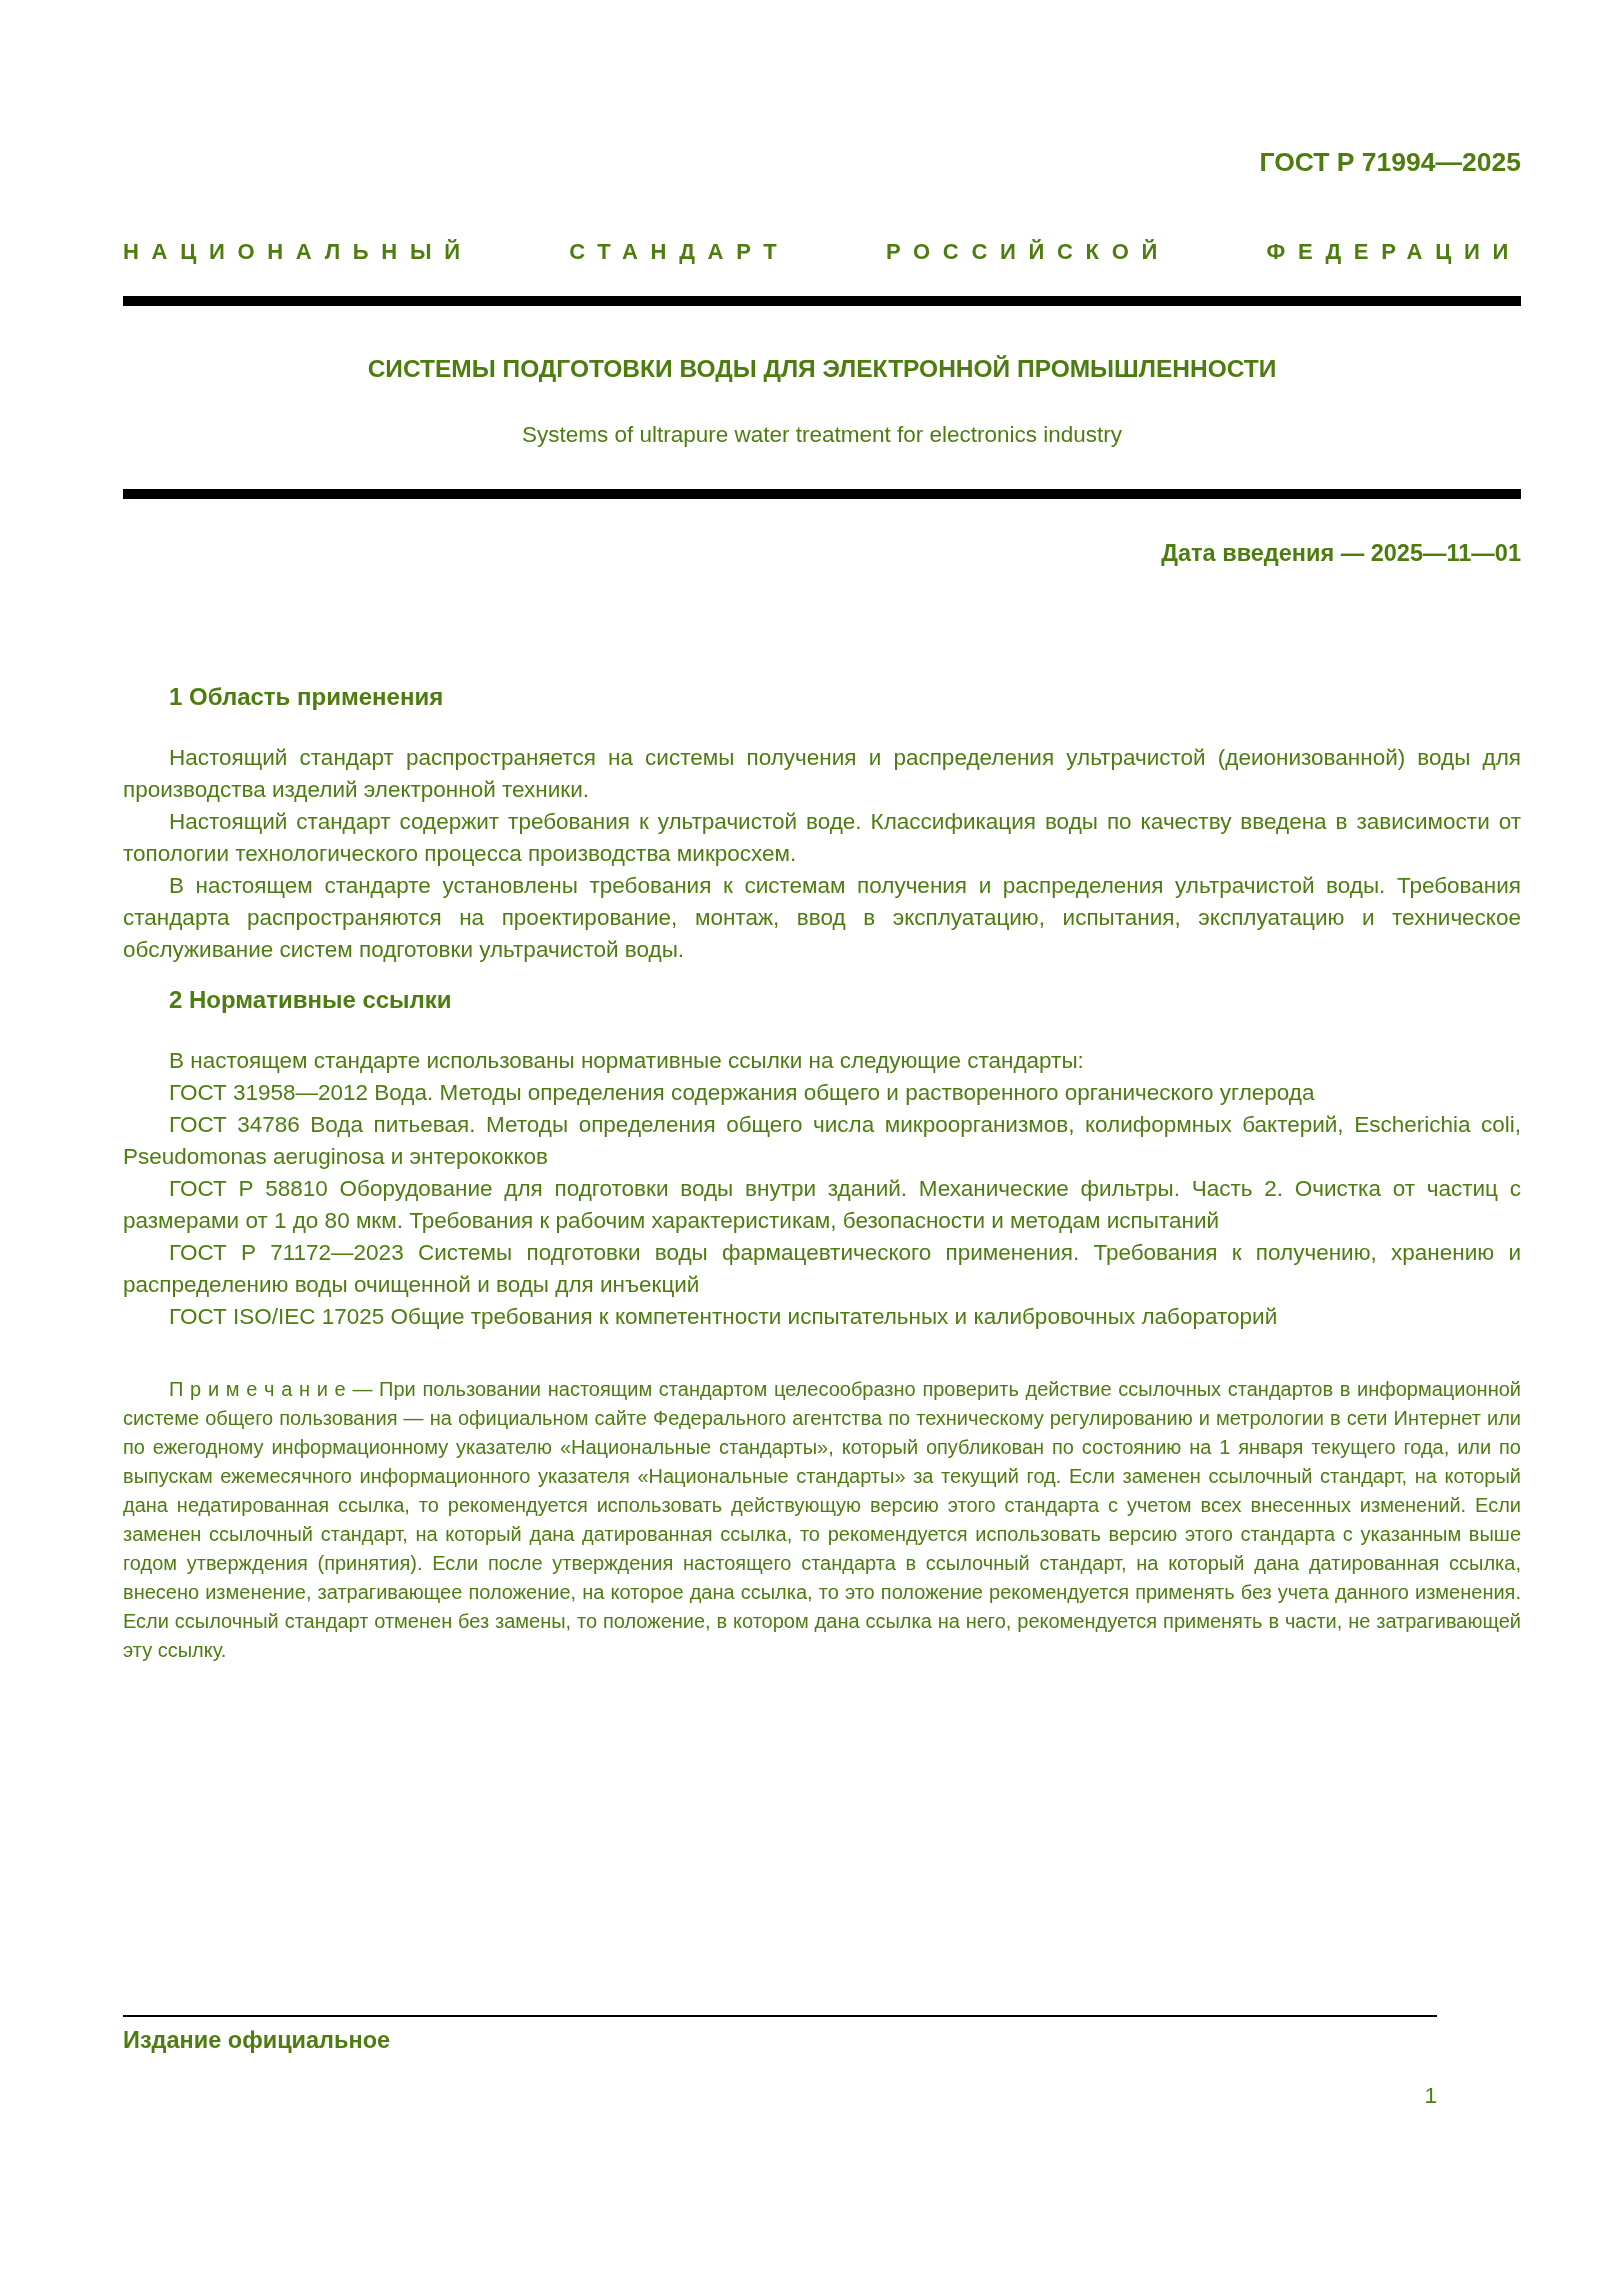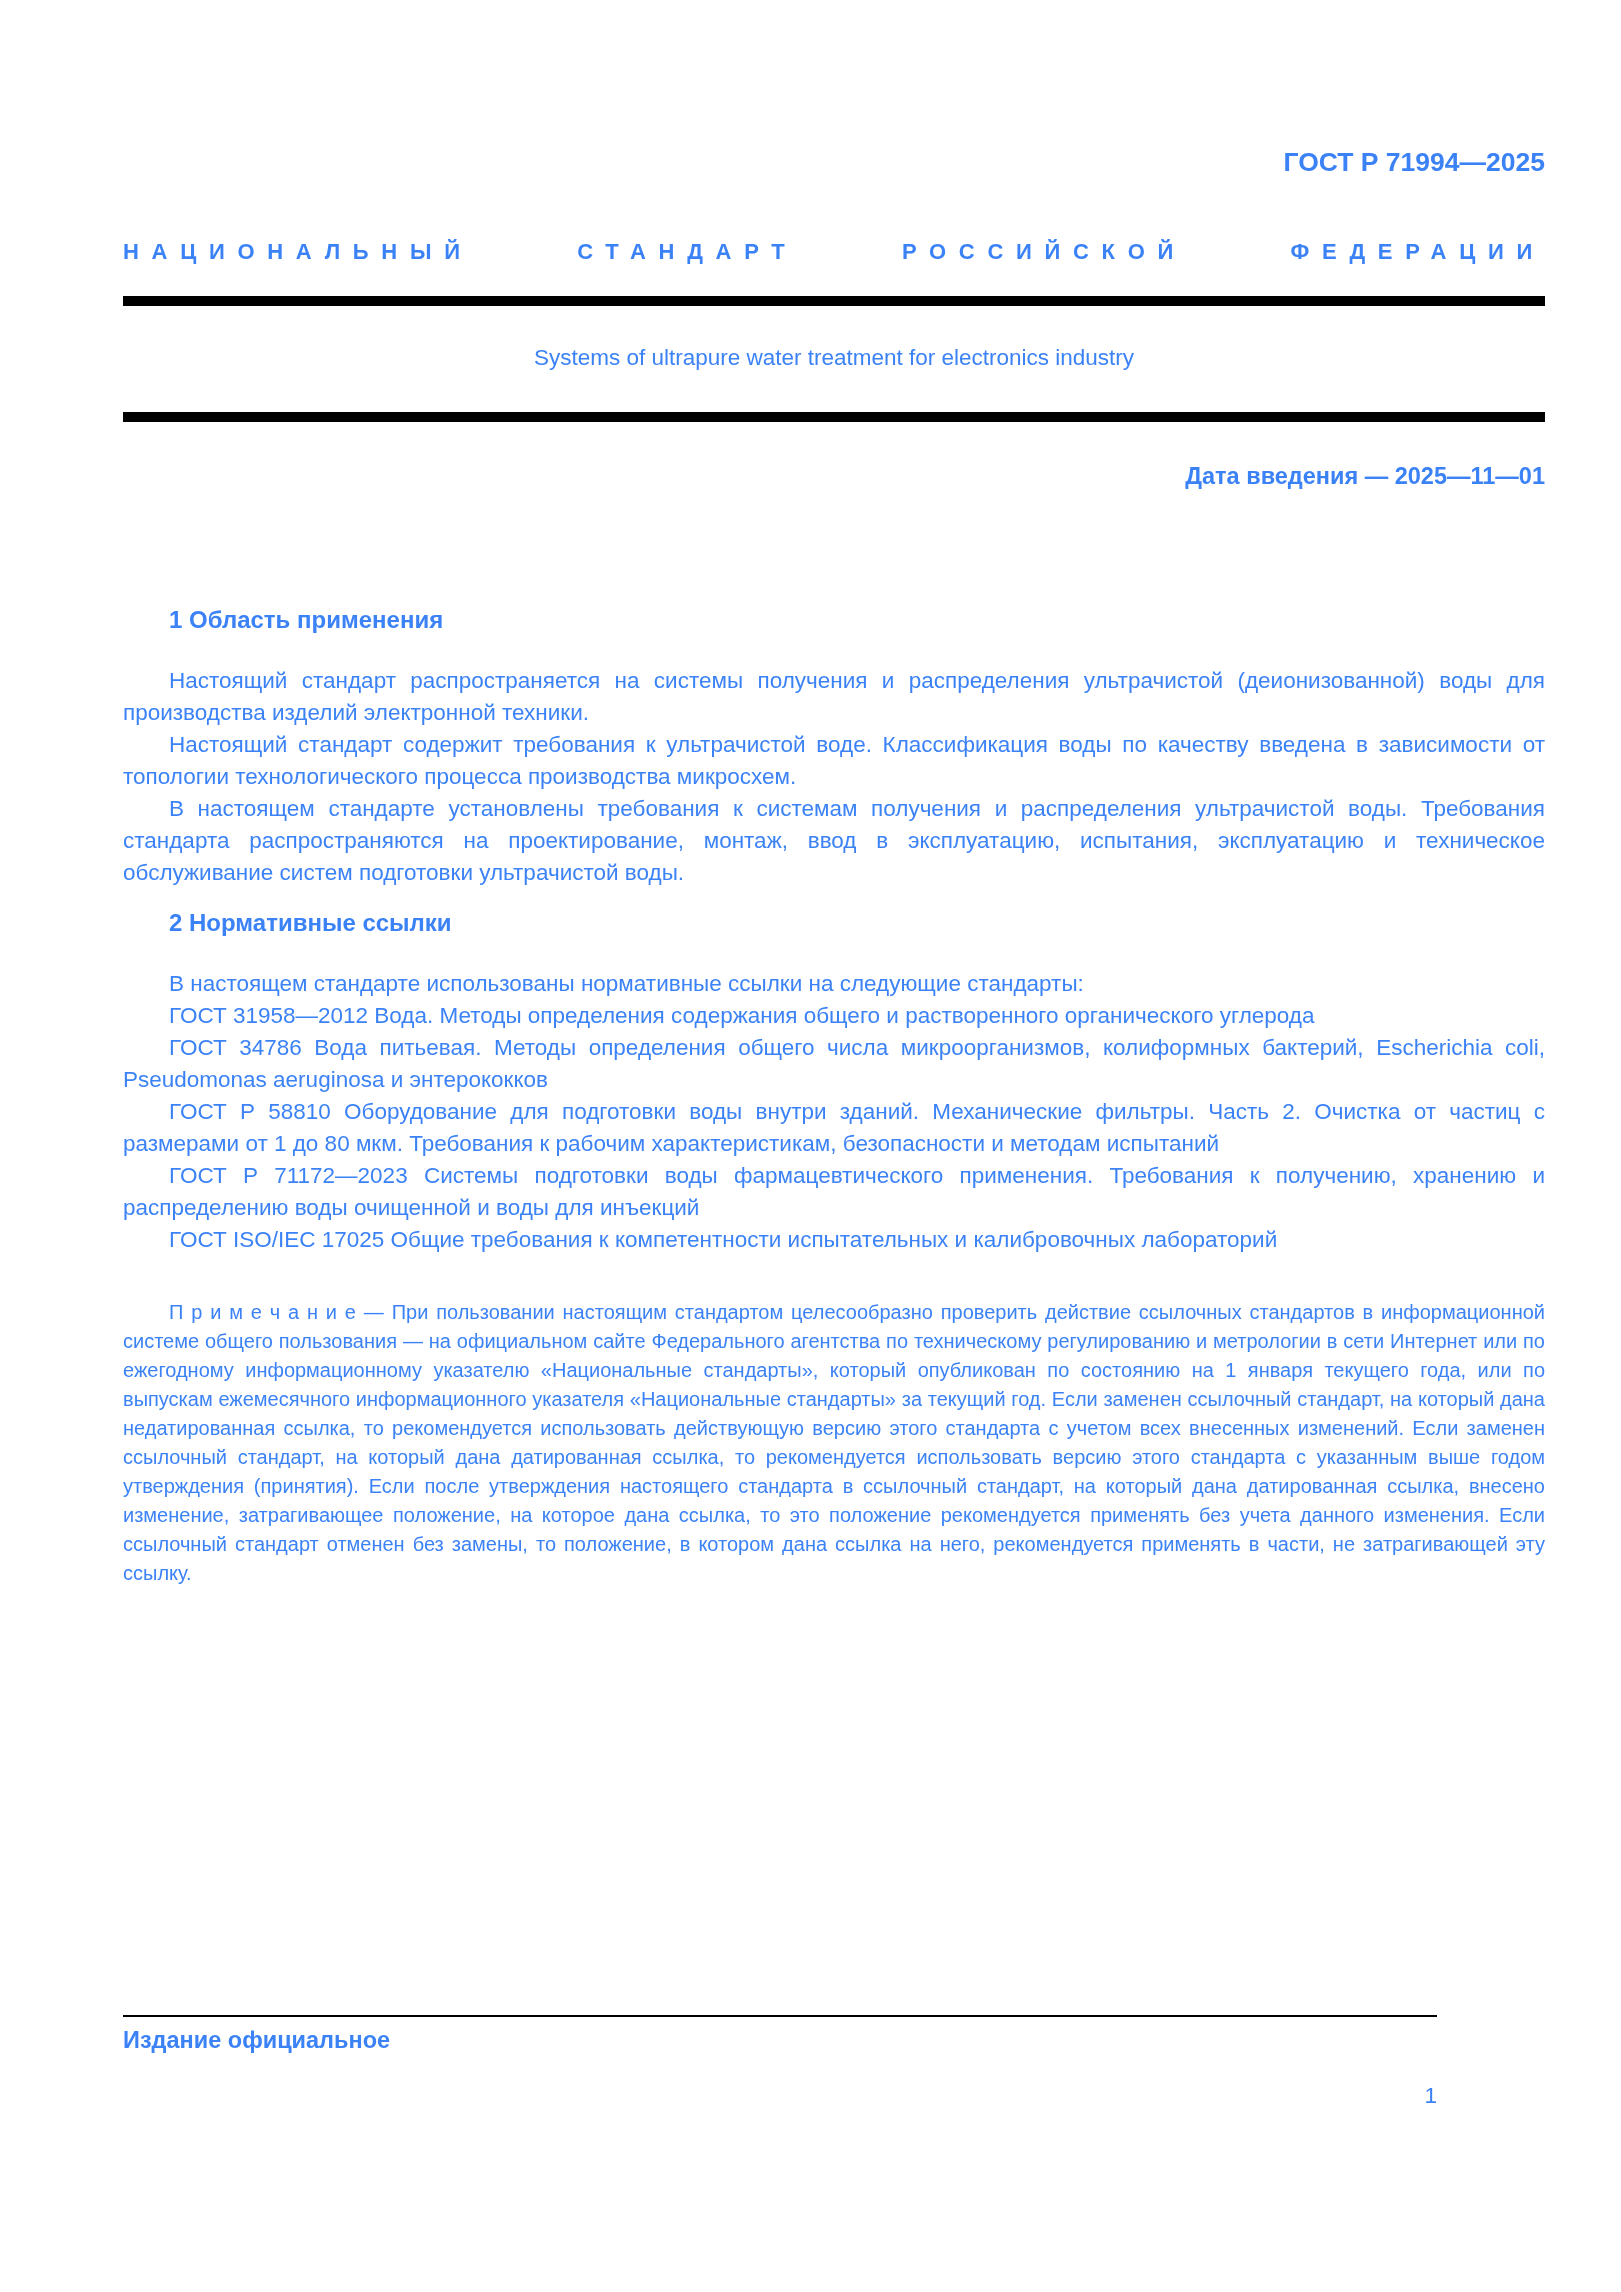--- a/index.html
+++ b/index.html
@@ -4,22 +4,22 @@
 <style>
   * { margin: 0; padding: 0; box-sizing: border-box; }
   html, body { background: #e8e8e8; }
   .page {
     position: relative;
     width: 1621px;
     height: 2293px;
     margin: 0 auto;
     background: #ffffff;
     font-family: "Liberation Sans", sans-serif;
-    color: #3b82f6;
-    padding: 147px 76px 0 123px;
+    color: #4d7c0f;
+    padding: 147px 100px 0 123px;
     overflow: hidden;
   }
   .doc-code {
     text-align: right;
     font-weight: bold;
     font-size: 26.5px;
   }
   .standard-type {
     margin-top: 61px;
     font-weight: bold;
@@ -98,20 +98,21 @@
 <body>
 
 <div class="page">
 
   <div class="doc-code">ГОСТ Р 71994—2025</div>
 
   <div class="standard-type">НАЦИОНАЛЬНЫЙ СТАНДАРТ РОССИЙСКОЙ ФЕДЕРАЦИИ</div>
 
   <div class="rule-thick rule-top"></div>
 
+  <div class="title-ru">СИСТЕМЫ ПОДГОТОВКИ ВОДЫ ДЛЯ ЭЛЕКТРОННОЙ ПРОМЫШЛЕННОСТИ</div>
 
   <div class="title-en">Systems of ultrapure water treatment for electronics industry</div>
 
   <div class="rule-thick rule-mid"></div>
 
   <div class="effective-date">Дата введения — 2025—11—01</div>
 
   <div class="section-heading s1">1 Область применения</div>
 
   <p class="body-par">Настоящий стандарт распространяется на системы получения и распределения ультрачистой (деионизованной) воды для производства изделий электронной техники.</p>

